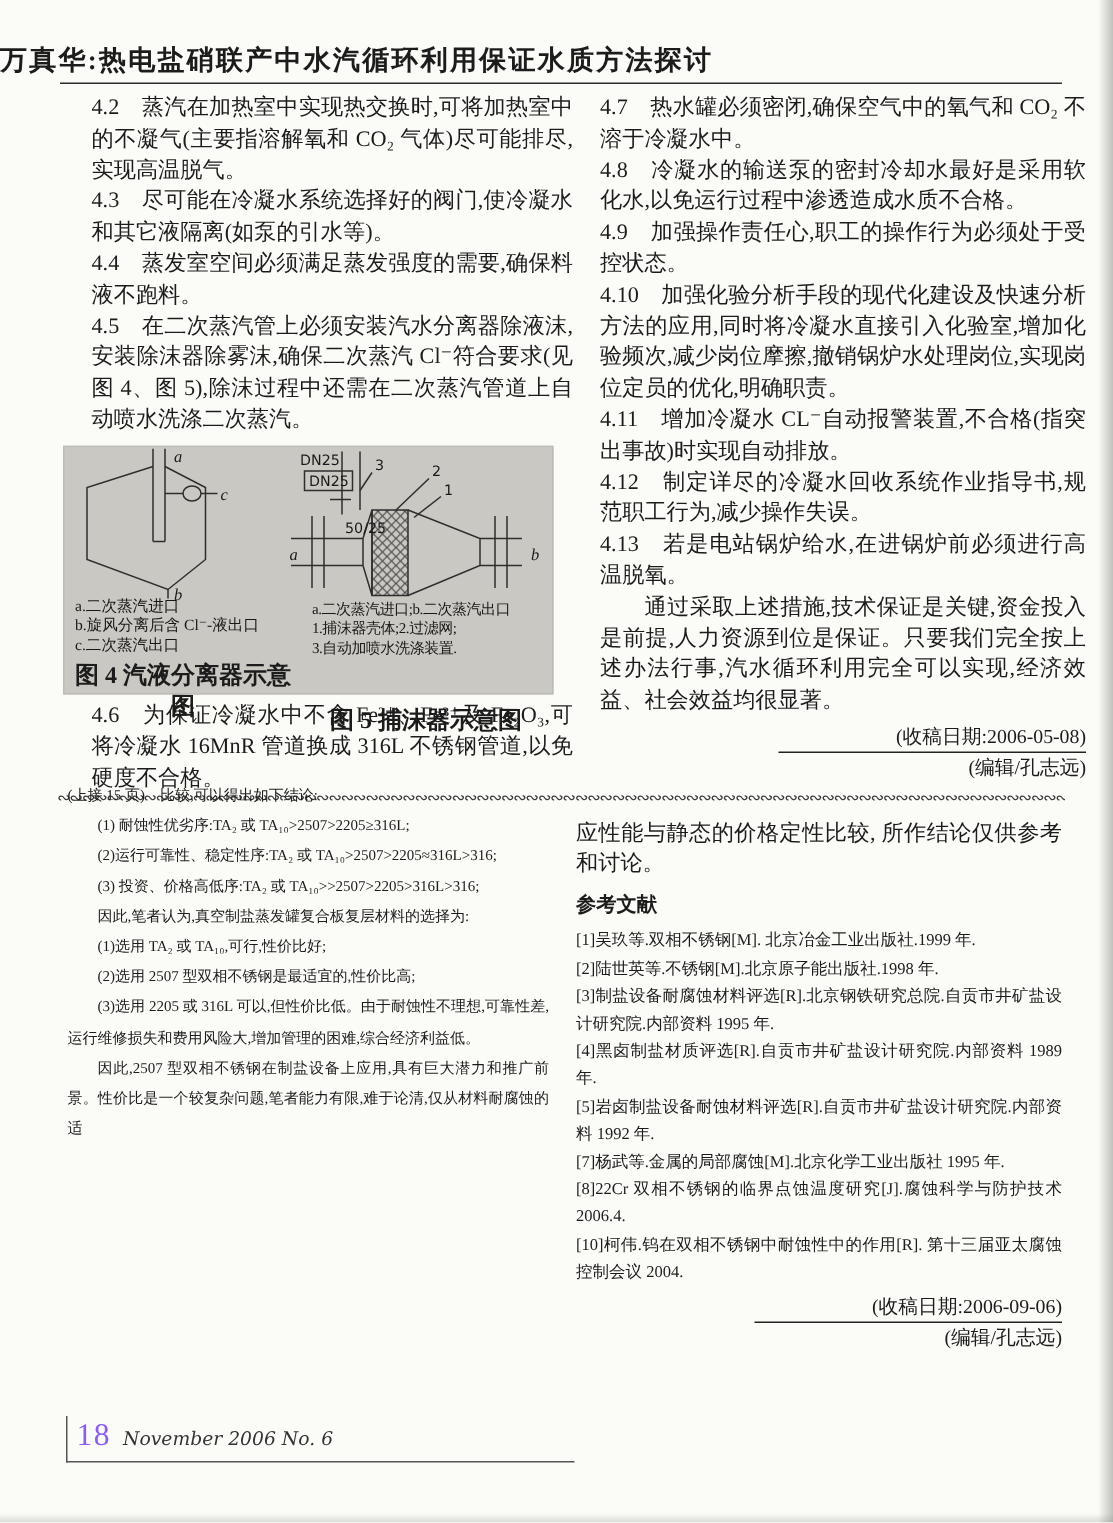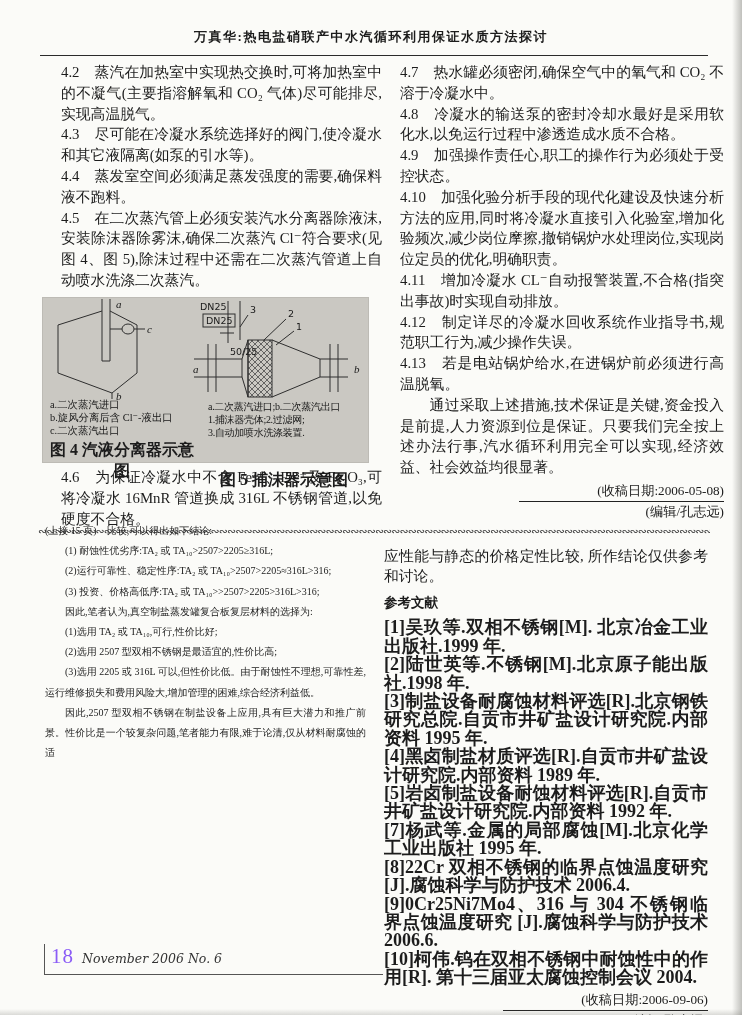--- a/index.html
+++ b/index.html
@@ -5,22 +5,22 @@
   html,body{margin:0;padding:0;}
   body{
     width:742px;height:1015px;position:relative;overflow:hidden;
     background:#fbfbf8;color:#1c1c1c;
     font-family:"Liberation Serif","DejaVu Serif",serif;
   }
   .scan-edge-right{position:absolute;top:0;right:0;width:10px;height:100%;
     background:linear-gradient(to right,rgba(120,120,115,0),rgba(120,120,115,0.45));}
   .scan-edge-bottom{position:absolute;left:0;bottom:0;width:100%;height:6px;
     background:linear-gradient(to bottom,rgba(120,120,115,0),rgba(120,120,115,0.25));}
-  .header-title{position:absolute;top:28px;left:0;width:100%;text-align:center;
-    font-size:13px;font-weight:600;letter-spacing:1.5px;}
+  .header-title{position:absolute;top:28px;left:0;width:100%;
+    font-size:18px;font-weight:600;letter-spacing:1.5px;}
   .header-rule{position:absolute;top:55px;left:40px;width:668px;border-top:1.6px solid #2b2b2b;}
   .col{position:absolute;text-align:justify;}
   .body-text{font-size:14.8px;line-height:20.8px;margin-left:16px;}
   .col p{margin:0;}
   .ind{text-indent:2em;}
   .colA-left{top:62px;left:45px;width:321px;}
   .colA-right{top:62px;left:384px;width:324px;}
   .colA-after{top:467px;left:45px;width:321px;}
   .colB-left{top:521px;left:45px;width:321px;font-size:10px;line-height:20.2px;}
   .colB-right{top:546px;left:384px;width:324px;}
@@ -40,21 +40,21 @@
   .legend4{left:8px;top:101px;}
   .legend5{left:166px;top:103px;font-size:10px;letter-spacing:-0.3px;}
   .fig-caption{position:absolute;top:143px;font-size:16px;font-weight:700;text-align:center;}
   .cap4{left:4px;width:152px;}
   .cap5{left:162px;width:160px;margin-top:30px;}
   .diagram-line{stroke:#2e2e2e;stroke-width:1;fill:none;}
   .diagram-label{font-size:11px;font-style:italic;fill:#1a1a1a;}
   .diagram-small{font-size:9.5px;fill:#1a1a1a;font-family:"DejaVu Sans",sans-serif;}
   
   .ref-title{font-size:13.5px;font-weight:700;margin:8px 0 6px;}
-  .ref{font-size:18px;line-height:18.4px;margin:0;text-align:justify;font-weight:bold;}
+  .ref{font-size:11px;line-height:18.4px;margin:0;text-align:justify;}
   .intro-b{font-size:14.8px;line-height:20.2px;}
   
   .footer{position:absolute;top:944px;left:44px;width:332px;
     border-left:1.6px solid #555;border-bottom:1.6px solid #555;
     padding:0 0 5px 6px;}
   .footer .page-num{font-size:21px;color:#8b5cf6;letter-spacing:1px;}
   .footer .issue{font-size:12.5px;color:#333;margin-left:8px;
     font-family:"DejaVu Serif",serif;font-style:italic;}
 </style>
 </head>
@@ -188,21 +188,20 @@
   <div class="ref-title">参考文献</div>
   <div>
 
   <p class="ref">[1]吴玖等.双相不锈钢[M]. 北京冶金工业出版社.1999 年.</p>
       <p class="ref">[2]陆世英等.不锈钢[M].北京原子能出版社.1998 年.</p>
       <p class="ref">[3]制盐设备耐腐蚀材料评选[R].北京钢铁研究总院.自贡市井矿盐设计研究院.内部资料 1995 年.</p>
       <p class="ref">[4]黑卤制盐材质评选[R].自贡市井矿盐设计研究院.内部资料 1989 年.</p>
       <p class="ref">[5]岩卤制盐设备耐蚀材料评选[R].自贡市井矿盐设计研究院.内部资料 1992 年.</p>
       <p class="ref">[7]杨武等.金属的局部腐蚀[M].北京化学工业出版社 1995 年.</p>
       <p class="ref">[8]22Cr 双相不锈钢的临界点蚀温度研究[J].腐蚀科学与防护技术 2006.4.</p>
-      <p class="ref">[9]0Cr25Ni7Mo4、316 与 304 不锈钢临界点蚀温度研究 [J].腐蚀科学与防护技术 2006.6.</p>
       <p class="ref">[10]柯伟.钨在双相不锈钢中耐蚀性中的作用[R]. 第十三届亚太腐蚀控制会议 2004.</p>
     </div>
   <div class="received-block">
     <div>(收稿日期:2006-09-06)</div>
     <div class="received-rule"></div>
     <div>(编辑/孔志远)</div>
   </div>
 </div>
 
 <div class="footer">

